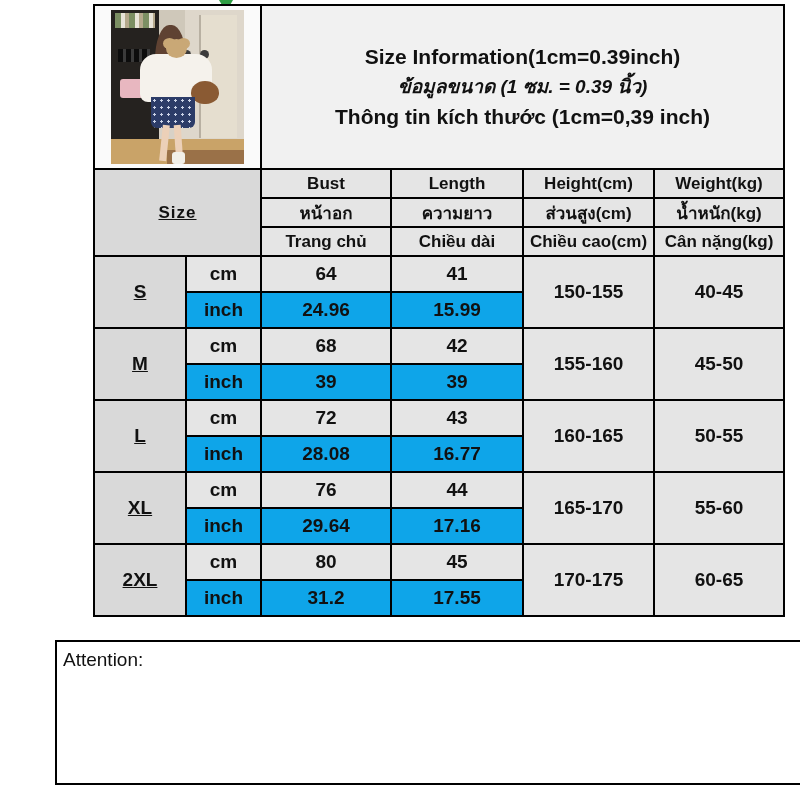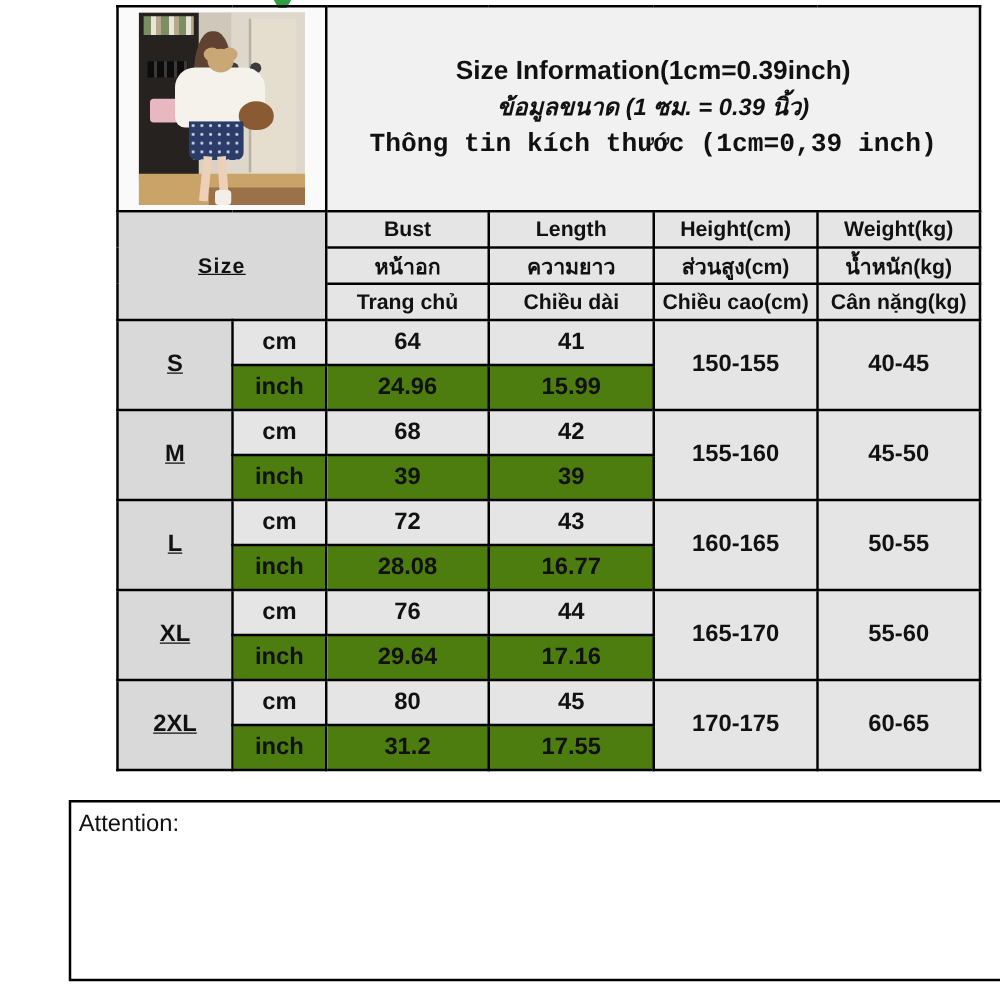--- a/index.html
+++ b/index.html
@@ -15,27 +15,27 @@
   }
   .chart td{
     border:2px solid #000;text-align:center;vertical-align:middle;
     font-weight:bold;padding:0;overflow:hidden;
   }
   .r-top td{height:162px;}
   .r-head td{height:27px;font-size:17px;}
   .r-data td{height:34px;font-size:19px;}
   .bg-g{background:#d9d9d9;text-decoration:underline;}
   .bg-l{background:#e5e5e5;}
-  .bg-w{background:#4d7c0f;}
+  .bg-w{background:#0ea5e9;}
   .photo-cell{background:#fafafa;}
   .title-cell{background:#f1f1f1;}
   .title-cell .tl{line-height:1.5;}
   .t-en{font-size:21px;}
   .t-th{font-size:19px;font-style:italic;}
-  .t-vi{font-size:21px;font-family:Liberation Mono, monospace;}
+  .t-vi{font-size:21px;}
   .size-head{font-size:34px;letter-spacing:1px;}
   .size-label{font-size:20px;}
   .unit{font-size:18px;}
   
   .attention{
     position:absolute;left:55px;top:640px;width:788px;height:145px;
     box-sizing:border-box;border:2px solid #000;background:#fff;
     text-align:left;padding:4px 10px 0 6px;
     font-size:19px;line-height:1.45;font-weight:normal;color:#111;
   }

